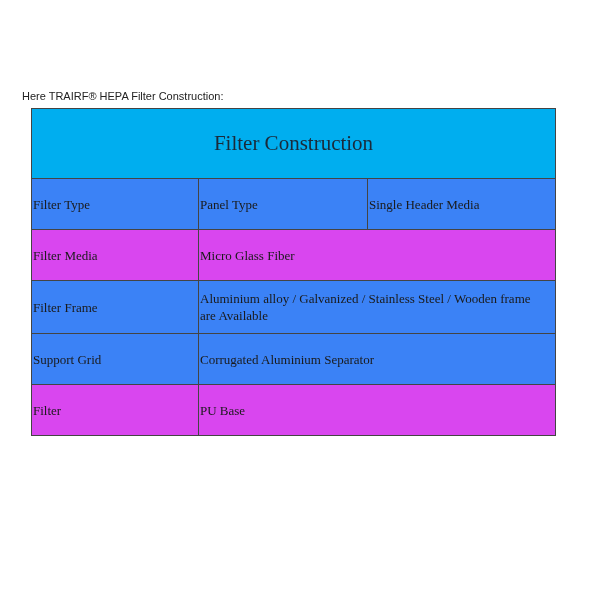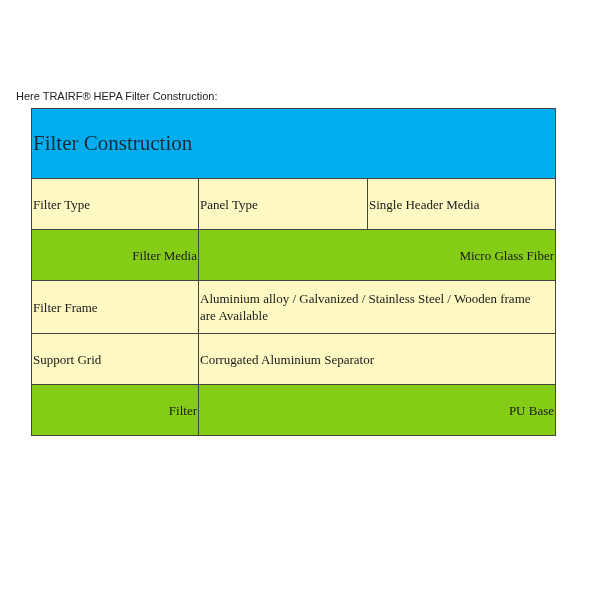--- a/index.html
+++ b/index.html
@@ -1,40 +1,40 @@
 <!DOCTYPE html>
 <html><head>
 <meta charset="utf-8">
 <style>
   html, body { margin: 0; padding: 0; background: #ffffff; }
   body { width: 600px; height: 600px; position: relative; overflow: hidden; }
   .caption {
-    position: absolute; left: 16px; top: 90px;
+    position: absolute; left: 22px; top: 90px;
     font-family: "Liberation Sans", "DejaVu Sans", sans-serif;
     font-size: 11px; color: #222;
   }
   table.spec {
     position: absolute; left: 31px; top: 108px;
     width: 524px; border-collapse: collapse; table-layout: fixed;
     font-family: "Liberation Serif", "DejaVu Serif", serif;
     font-size: 13px; color: #1a1a1a;
     border: 1px solid #555;
   }
   table.spec td, table.spec th {
     border: 1px solid #444; padding: 0 1px; vertical-align: middle;
     line-height: 17px;
   }
   th.title {
     height: 69px; background: #00AEEF; font-weight: normal;
-    font-size: 21px; text-align: left; color: #1a2a3a;
+    font-size: 21px; text-align: center; color: #1a2a3a;
   }
   tr.row td { height: 50px; }
   tr.row.frame td { height: 52px; }
-  tr.peach td { background: #84cc16; text-align: right; }
-  tr.white td { background: #fef9c3; }
+  tr.peach td { background: #d946ef; }
+  tr.white td { background: #3b82f6; }
 </style>
 </head>
 <body>
 
 <div class="caption">Here TRAIRF® HEPA Filter Construction:</div>
 
 <table class="spec">
   <colgroup>
       <col style="width:167px">
       <col style="width:169px">

